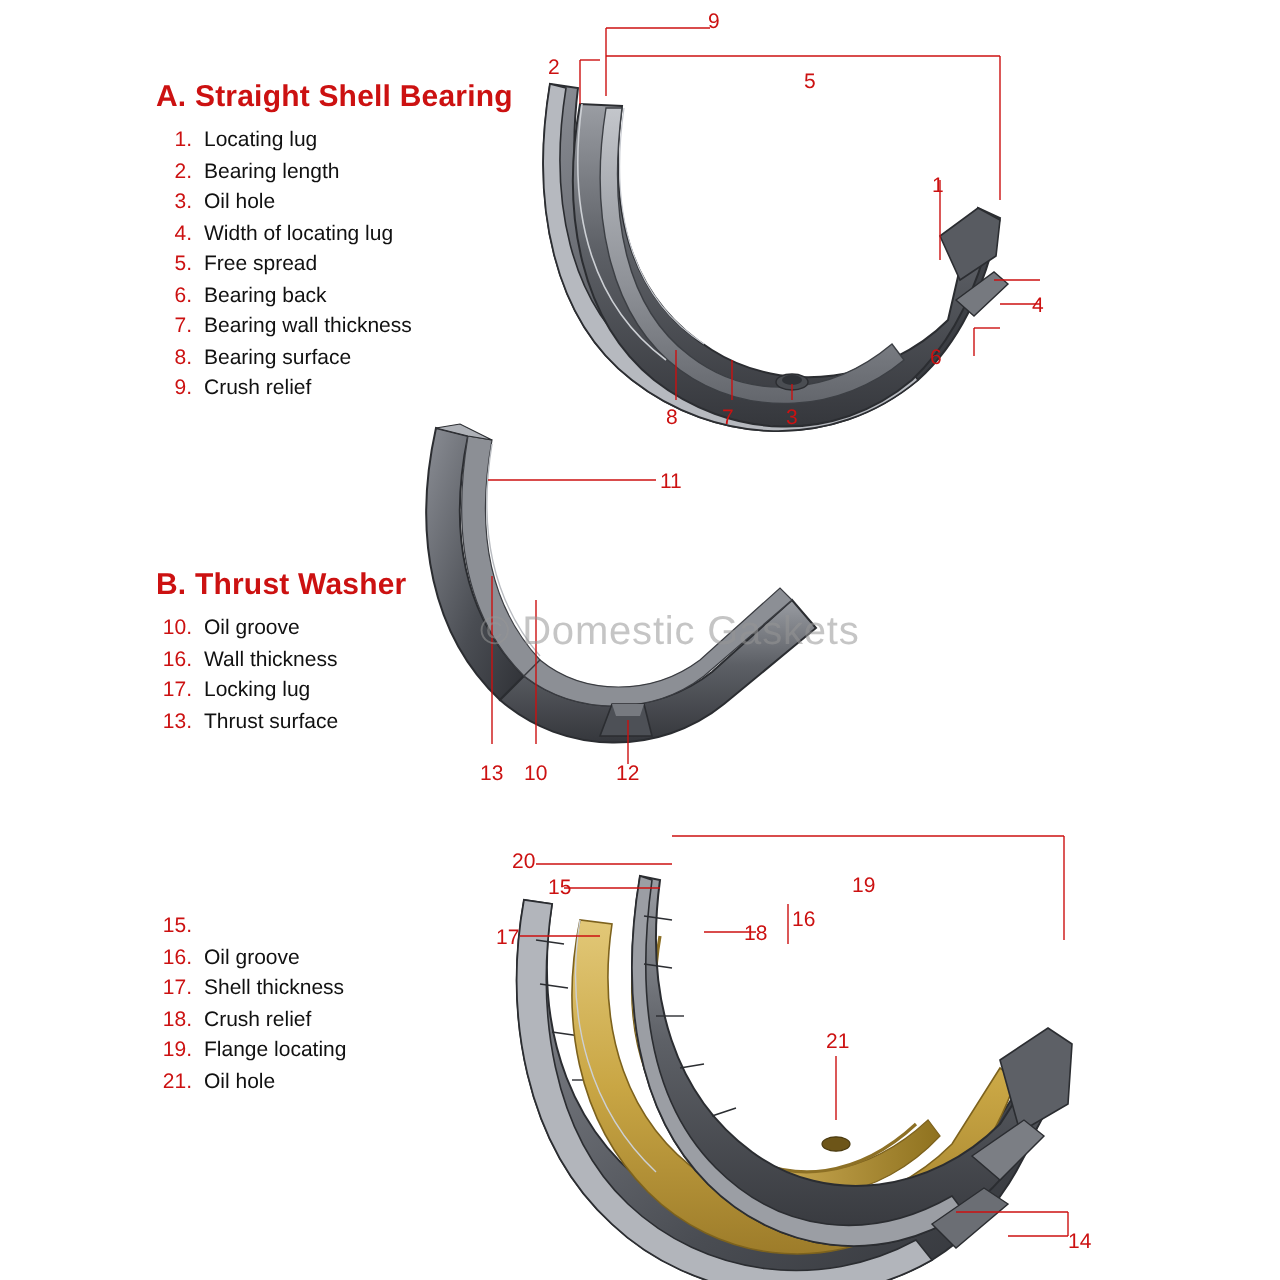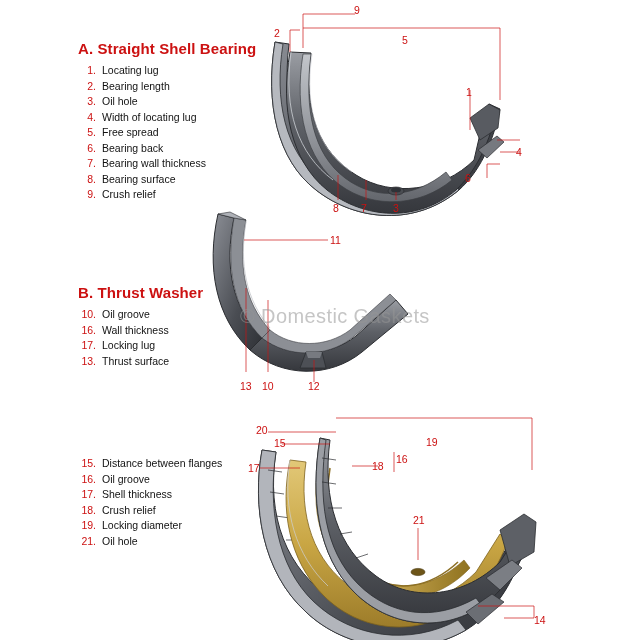--- a/index.html
+++ b/index.html
@@ -139,37 +139,36 @@
     </div>
     <div class="legend-row">
       <span class="legend-num">13.</span>
       <span class="legend-label">Thrust surface</span>
     </div>
   </div>
 
   <div class="legend" id="legend-c">
     <div class="legend-row">
       <span class="legend-num">15.</span>
-      <span class="legend-label">Distance between flanges</span>
     </div>
     <div class="legend-row">
       <span class="legend-num">16.</span>
       <span class="legend-label">Oil groove</span>
     </div>
     <div class="legend-row">
       <span class="legend-num">17.</span>
       <span class="legend-label">Shell thickness</span>
     </div>
     <div class="legend-row">
       <span class="legend-num">18.</span>
       <span class="legend-label">Crush relief</span>
     </div>
     <div class="legend-row">
       <span class="legend-num">19.</span>
-      <span class="legend-label">Locking diameter</span>
+      <span class="legend-label">Flange locating</span>
     </div>
     <div class="legend-row">
       <span class="legend-num">21.</span>
       <span class="legend-label">Oil hole</span>
     </div>
   </div>
 
   <svg width="640" height="640" style="position:absolute;left:0;top:0;" viewBox="0 0 640 640">
     <defs>
       <linearGradient id="steelBack" x1="0" y1="0" x2="0" y2="1">

